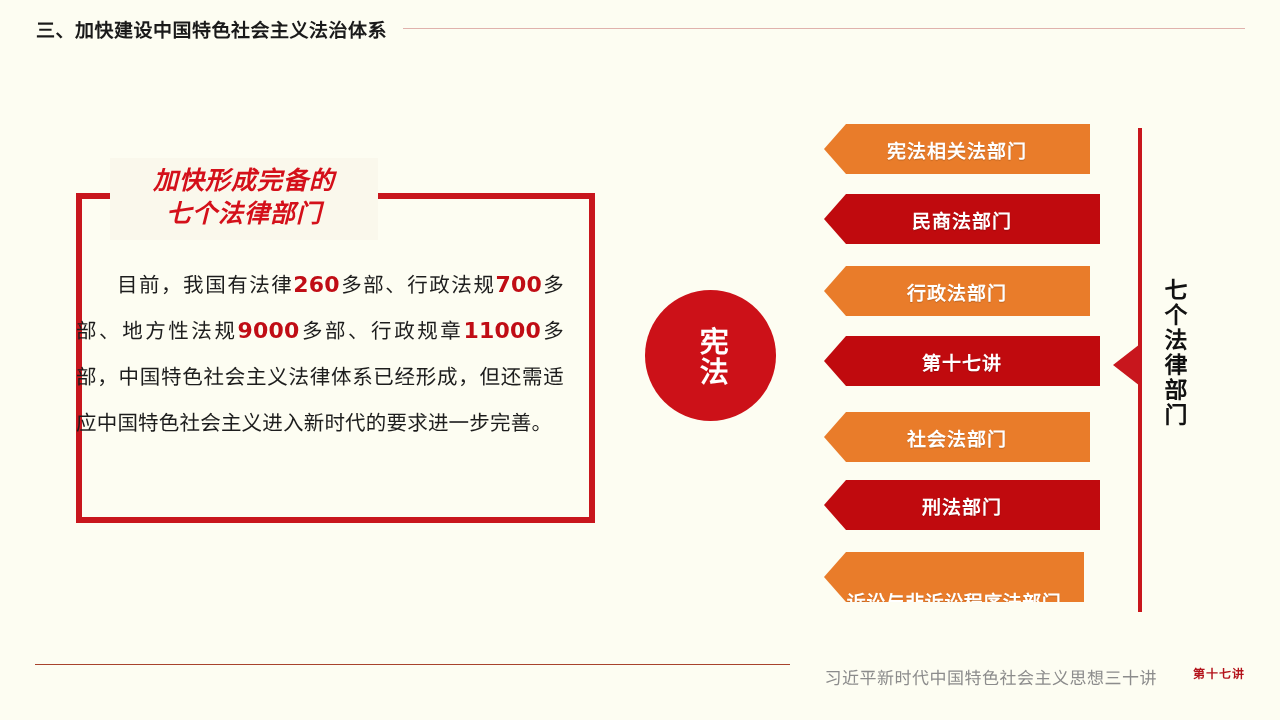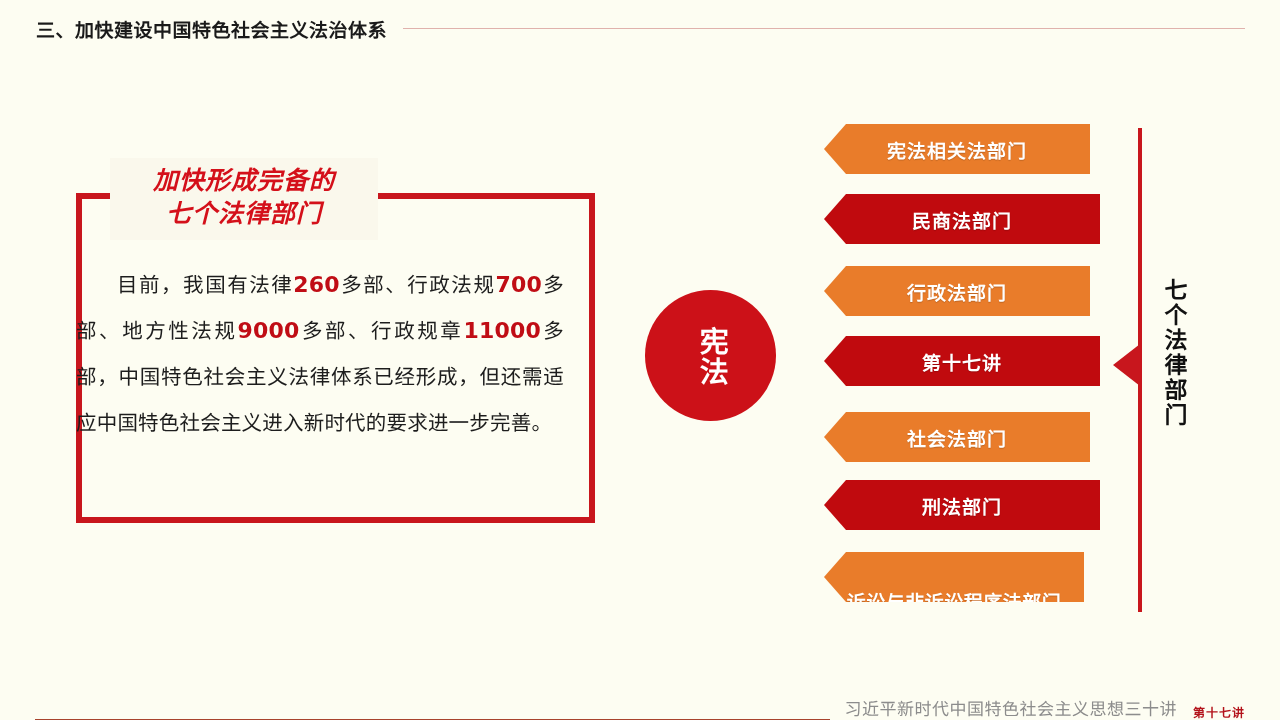--- a/index.html
+++ b/index.html
@@ -184,21 +184,22 @@
   }
 
   
   #footer {
     position: absolute;
     left: 0;
     bottom: 0;
     width: 1280px;
     height: 56px;
     display: flex;
-    align-items: flex-end;
+    align-items: flex-start;
+    gap: 20px;
   }
   #footer-rule {
     flex: 1;
     height: 1px;
     margin-left: 35px;
     margin-right: 14px;
     background: #a8432d;
   }
   #footer-text {
     font-size: 17px;

